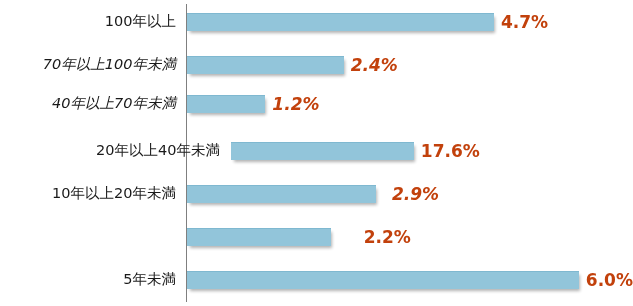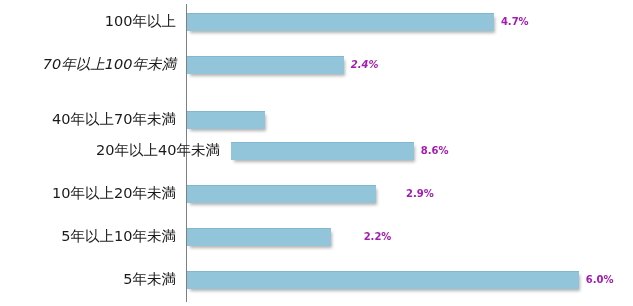--- a/index.html
+++ b/index.html
@@ -69,23 +69,23 @@
     border-top: 1px solid #7fb8d0;
     box-shadow: 2px 3px 3px -1px rgba(0,0,0,0.30);
     box-sizing: border-box;
   }
   .bar-value {
     position: absolute;
     top: 0;
     height: 43px;
     display: flex;
     align-items: center;
-    font-size: 10px;
+    font-size: 17px;
     font-weight: bold;
-    color: #a21caf;
+    color: #c2410c;
     white-space: nowrap;
     font-family: "DejaVu Sans", "Liberation Sans", sans-serif;
   }
 </style>
 </head>
 <body>
 
 <div id="chart-root">
   <div class="plot-area">
 
@@ -100,45 +100,45 @@
     </div>
 
     <div class="row" style="top:43px;font-style:italic;">
       <div class="cat-label">70年以上100年未満</div>
       <div class="bar-wrap">
         <div class="bar" id="bar1" style="width: 156.72px;"></div>
       </div>
       <div class="bar-value" id="val1" style="left: 350.72px;">2.4%</div>
     </div>
 
-    <div class="row" style="top:98px;">
+    <div class="row" style="top:82px;font-style:italic;">
       <div class="cat-label">40年以上70年未満</div>
       <div class="bar-wrap">
         <div class="bar" id="bar2" style="width: 78.36px;"></div>
       </div>
+      <div class="bar-value" id="val2" style="left: 272.36px;">1.2%</div>
     </div>
 
     <div class="row" style="top:129px;margin-left:44px;">
       <div class="cat-label">20年以上40年未満</div>
       <div class="bar-wrap">
         <div class="bar" id="bar3" style="width: 182.84px;"></div>
       </div>
-      <div class="bar-value" id="val3" style="left: 376.84px;">8.6%</div>
+      <div class="bar-value" id="val3" style="left: 376.84px;">17.6%</div>
     </div>
 
     <div class="row" style="top:172px;text-align:right;">
       <div class="cat-label">10年以上20年未満</div>
       <div class="bar-wrap">
         <div class="bar" id="bar4" style="width: 189.37px;"></div>
       </div>
-      <div class="bar-value" id="val4" style="left: 406px;">2.9%</div>
+      <div class="bar-value" id="val4" style="left: 392px; font-style: italic;">2.9%</div>
     </div>
 
     <div class="row" style="top:215px;">
-      <div class="cat-label">5年以上10年未満</div>
       <div class="bar-wrap">
         <div class="bar" id="bar5" style="width: 143.66px;"></div>
       </div>
       <div class="bar-value" id="val5" style="left: 337.66px; margin-left: 26px;">2.2%</div>
     </div>
 
     <div class="row" style="top:258px;">
       <div class="cat-label">5年未満</div>
       <div class="bar-wrap">
         <div class="bar" id="bar6" style="width: 391.8px;"></div>

